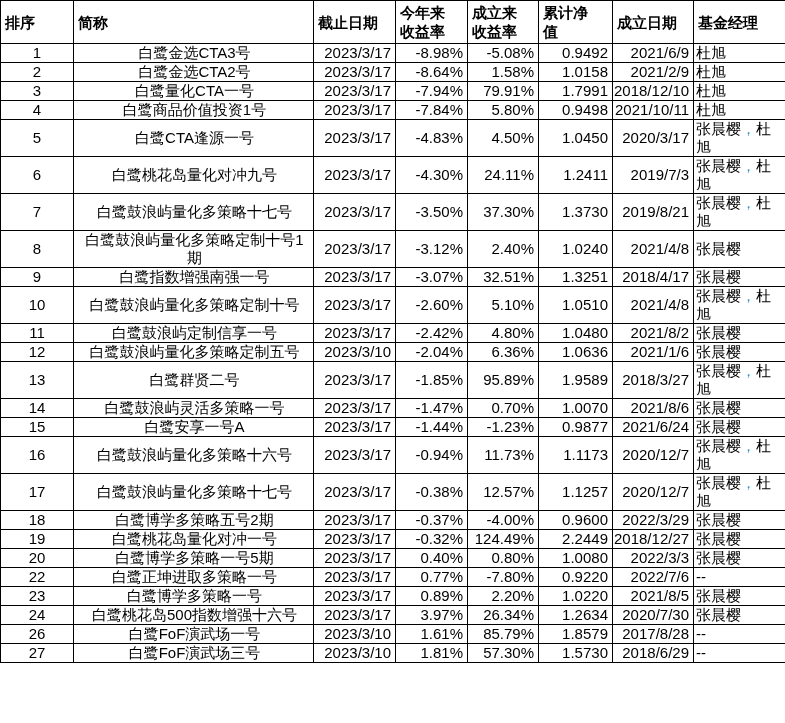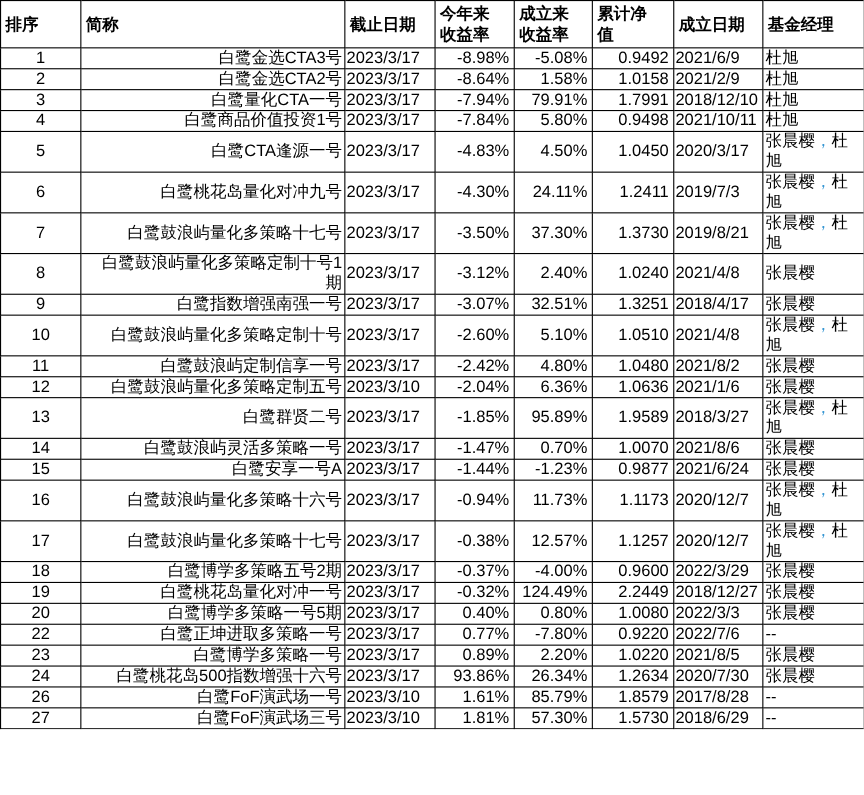--- a/index.html
+++ b/index.html
@@ -40,27 +40,27 @@
     vertical-align: middle;
     height: 19px;
     padding: 0 2px;
   }
   td.col-rank {
     text-align: center;
     white-space: nowrap;
     padding: 0;
   }
   td.col-name {
-    text-align: right;
+    text-align: center;
     padding: 0 2px 0 4px;
     word-break: break-all;
   }
   td.col-as_of,
   td.col-inception {
-    text-align: left;
+    text-align: right;
     white-space: nowrap;
     padding: 0 4px 0 1px;
   }
   td.col-ytd,
   td.col-since,
   td.col-nav {
     text-align: right;
     white-space: nowrap;
     padding: 0 4px 0 1px;
   }
@@ -322,21 +322,21 @@
           <td class="col-ytd">0.89%</td>
           <td class="col-since">2.20%</td>
           <td class="col-nav">1.0220</td>
           <td class="col-inception">2021/8/5</td>
           <td class="col-manager">张晨樱</td>
         </tr>
         <tr>
           <td class="col-rank">24</td>
           <td class="col-name">白鹭桃花岛500指数增强十六号</td>
           <td class="col-as_of">2023/3/17</td>
-          <td class="col-ytd">93.86%</td>
+          <td class="col-ytd">3.97%</td>
           <td class="col-since">26.34%</td>
           <td class="col-nav">1.2634</td>
           <td class="col-inception">2020/7/30</td>
           <td class="col-manager">张晨樱</td>
         </tr>
         <tr>
           <td class="col-rank">26</td>
           <td class="col-name">白鹭FoF演武场一号</td>
           <td class="col-as_of">2023/3/10</td>
           <td class="col-ytd">1.61%</td>

